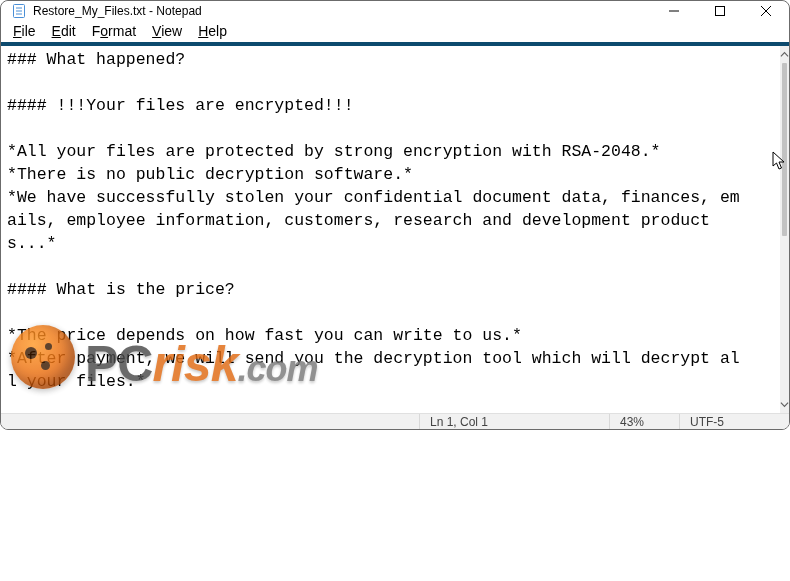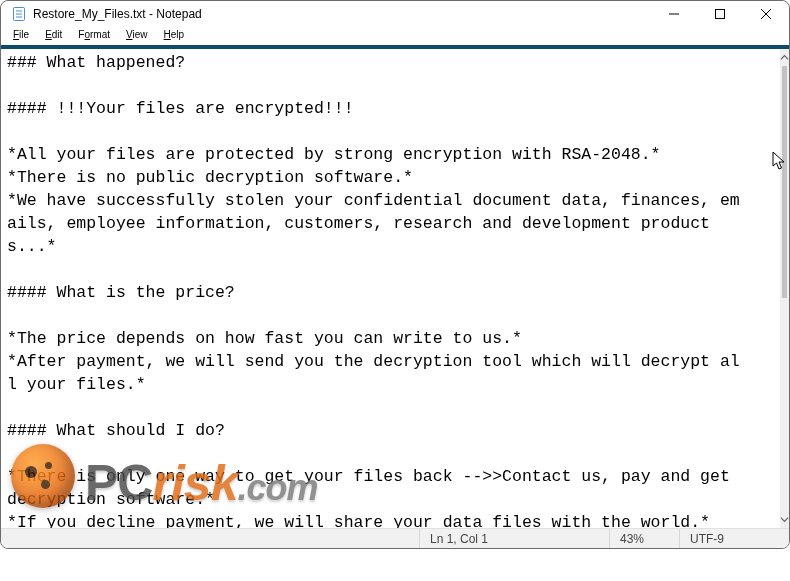--- a/index.html
+++ b/index.html
@@ -1,18 +1,18 @@
 <!DOCTYPE html>
 <html><head>
 <meta charset="utf-8">
 <style>
   * { box-sizing: border-box; margin: 0; padding: 0; }
   html, body { width: 790px; height: 581px; overflow: hidden; font-family: "Segoe UI", Tahoma, sans-serif; }
   .window {
-    width: 790px; height: 549px;
+    width: 790px; height: 430px;
     border: 1px solid #6b6b6b;
     border-radius: 8px;
     background: #fff;
     display: flex; flex-direction: column;
     position: relative;
     overflow: hidden;
   }
   
   .titlebar {
     height: 31px;
@@ -33,21 +33,21 @@
   .win-btn {
     width: 46px; height: 100%;
     display: flex; align-items: center; justify-content: center;
     color: #000;
   }
   
   .menubar {
     height: 20px;
     display: flex; align-items: flex-start;
     padding: 0 4px 2px 4px;
-    font-size: 10px;
+    font-size: 14px;
     background: #fff;
   }
   .menu-item {
     padding: 1px 8px 1px 8px;
     color: #000;
   }
   .menu-item span.ul { text-decoration: underline; }
   
   .client {
     flex: 1 1 auto;
@@ -230,21 +230,21 @@
             <path d="M1 3 L5 7 L9 3" fill="none" stroke="#606060" stroke-width="1.3"></path>
           </svg>
       </div>
     </div>
   </div>
 
   <div class="statusbar">
     <div class="status-cell"></div>
     <div class="status-cell lncol">Ln 1, Col 1</div>
     <div class="status-cell zoom">43%</div>
-    <div class="status-cell enc">UTF-9</div>
+    <div class="status-cell enc">UTF-5</div>
   </div>
 
   <div class="watermark">
     <div class="wm-badge">
         <span class="d3"></span>
       </div>
     <div class="wm-text">
       <span class="wm-pc">PC</span><span class="wm-risk">risk</span><span class="wm-com">.com</span>
     </div>
   </div>

